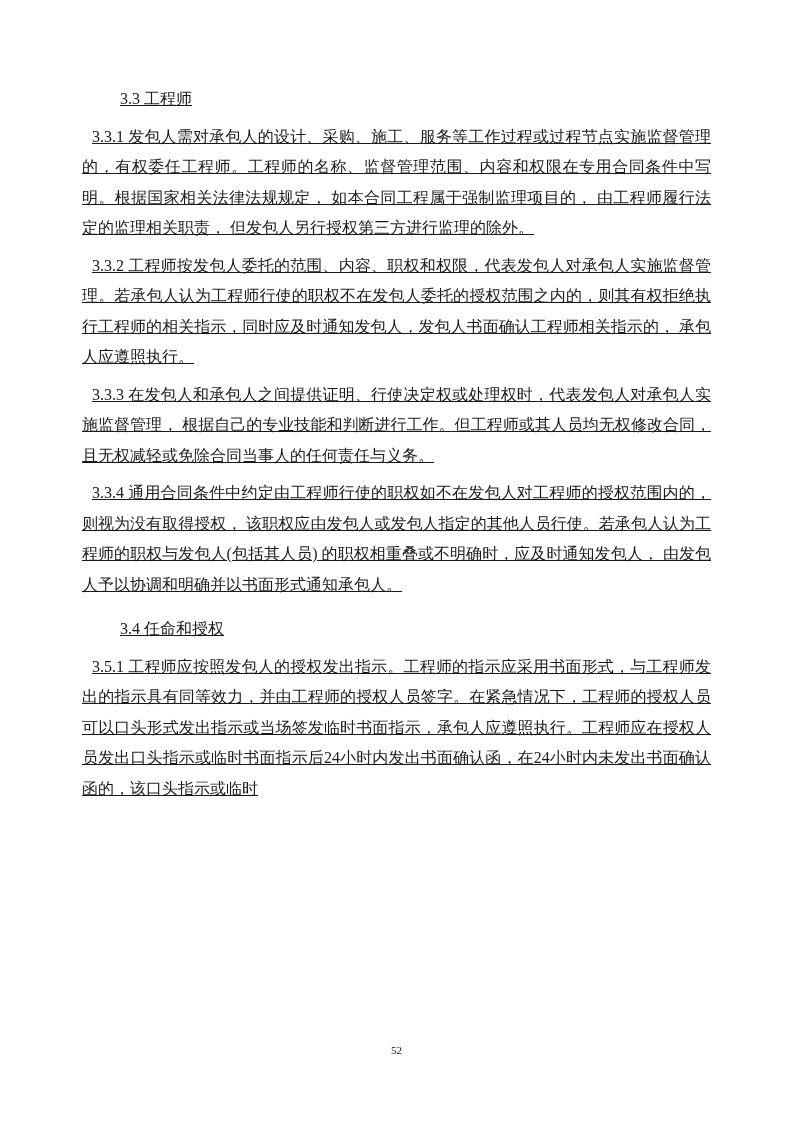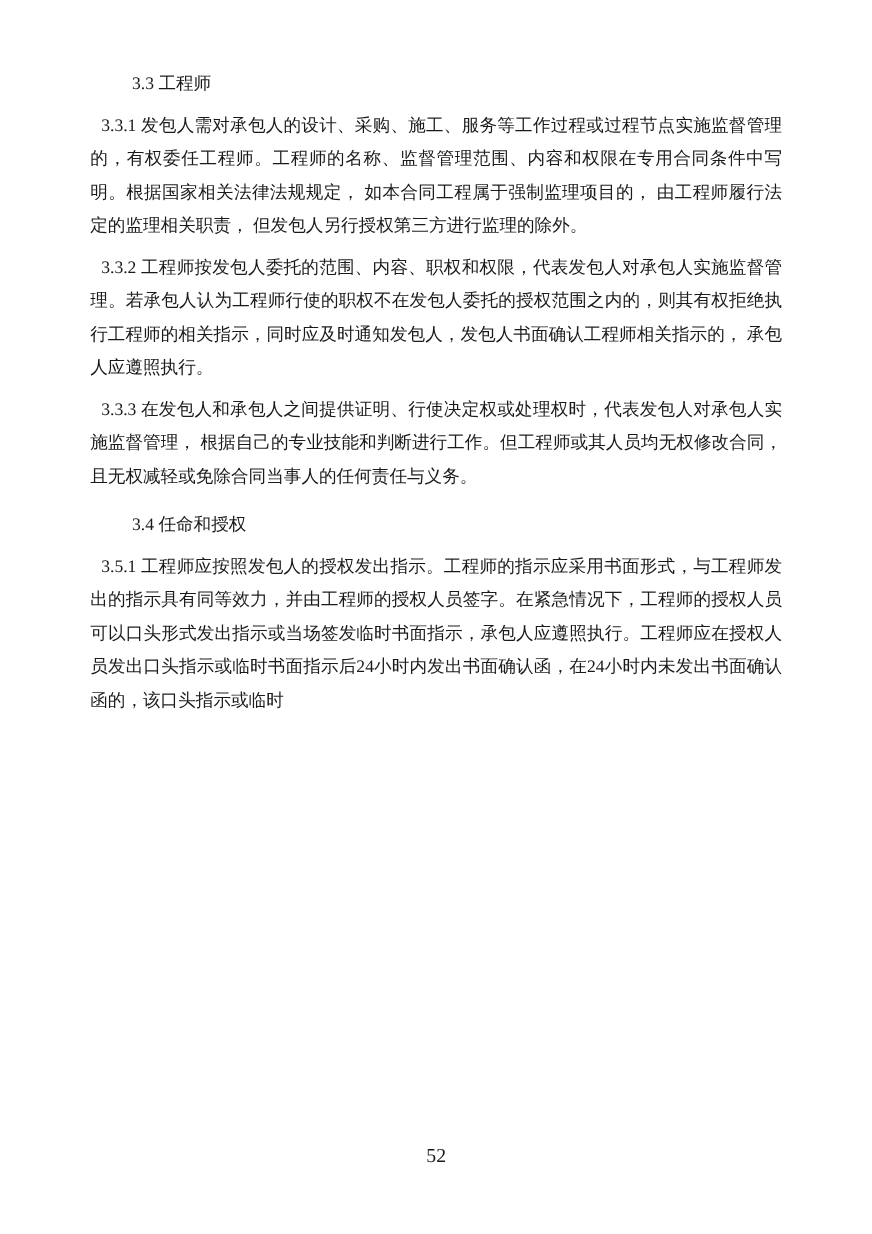--- a/index.html
+++ b/index.html
@@ -16,26 +16,27 @@
     color: #1a1a1a;
   }
   .page {
     position: absolute;
     inset: 0;
     background: #ffffff;
   }
   .content {
     position: absolute;
     left: 82px;
-    top: 62px;
+    top: 84px;
     width: 629px;
     font-size: 16px;
     line-height: 30.5px;
     text-align: justify;
     text-justify: inter-ideograph;
+    text-decoration: underline;
   }
   .sec-heading {
     font-size: 16px;
     font-weight: normal;
     margin: 14px 0 7px 0;
     padding-left: 38px;
     text-align: left;
   }
   .sec-heading:first-child {
     margin-top: 0;
@@ -43,35 +44,36 @@
   .para {
     margin: 7px 0;
     text-indent: 10px;
   }
   .page-number {
     position: absolute;
     left: 0;
     top: 1040px;
     width: 100%;
     text-align: center;
-    font-size: 18px;
+    font-size: 11px;
     line-height: 20px;
     color: #1a1a1a;
   }
 </style>
 </head>
 <body>
 
 <div class="page">
   <div class="content">
 
     <h2 class="sec-heading">3.3  工程师</h2>
     <p class="para">3.3.1 发包人需对承包人的设计、采购、施工、服务等工作过程或过程节点实施监督管理的，有权委任工程师。工程师的名称、监督管理范围、内容和权限在专用合同条件中写明。根据国家相关法律法规规定， 如本合同工程属于强制监理项目的， 由工程师履行法定的监理相关职责， 但发包人另行授权第三方进行监理的除外。</p>
     <p class="para">3.3.2 工程师按发包人委托的范围、内容、职权和权限，代表发包人对承包人实施监督管理。若承包人认为工程师行使的职权不在发包人委托的授权范围之内的，则其有权拒绝执行工程师的相关指示，同时应及时通知发包人，发包人书面确认工程师相关指示的， 承包人应遵照执行。</p>
     <p class="para">3.3.3 在发包人和承包人之间提供证明、行使决定权或处理权时，代表发包人对承包人实施监督管理， 根据自己的专业技能和判断进行工作。但工程师或其人员均无权修改合同， 且无权减轻或免除合同当事人的任何责任与义务。</p>
+    <p class="para">3.3.4 通用合同条件中约定由工程师行使的职权如不在发包人对工程师的授权范围内的， 则视为没有取得授权， 该职权应由发包人或发包人指定的其他人员行使。若承包人认为工程师的职权与发包人(包括其人员) 的职权相重叠或不明确时，应及时通知发包人， 由发包人予以协调和明确并以书面形式通知承包人。</p>
 
     <h2 class="sec-heading">3.4  任命和授权</h2>
 
     <p class="para">3.5.1 工程师应按照发包人的授权发出指示。工程师的指示应采用书面形式，与工程师发出的指示具有同等效力，并由工程师的授权人员签字。在紧急情况下，工程师的授权人员可以口头形式发出指示或当场签发临时书面指示，承包人应遵照执行。工程师应在授权人员发出口头指示或临时书面指示后24小时内发出书面确认函，在24小时内未发出书面确认函的，该口头指示或临时</p>
 
   </div>
 
   <div class="page-number">52</div>
 </div>
 

